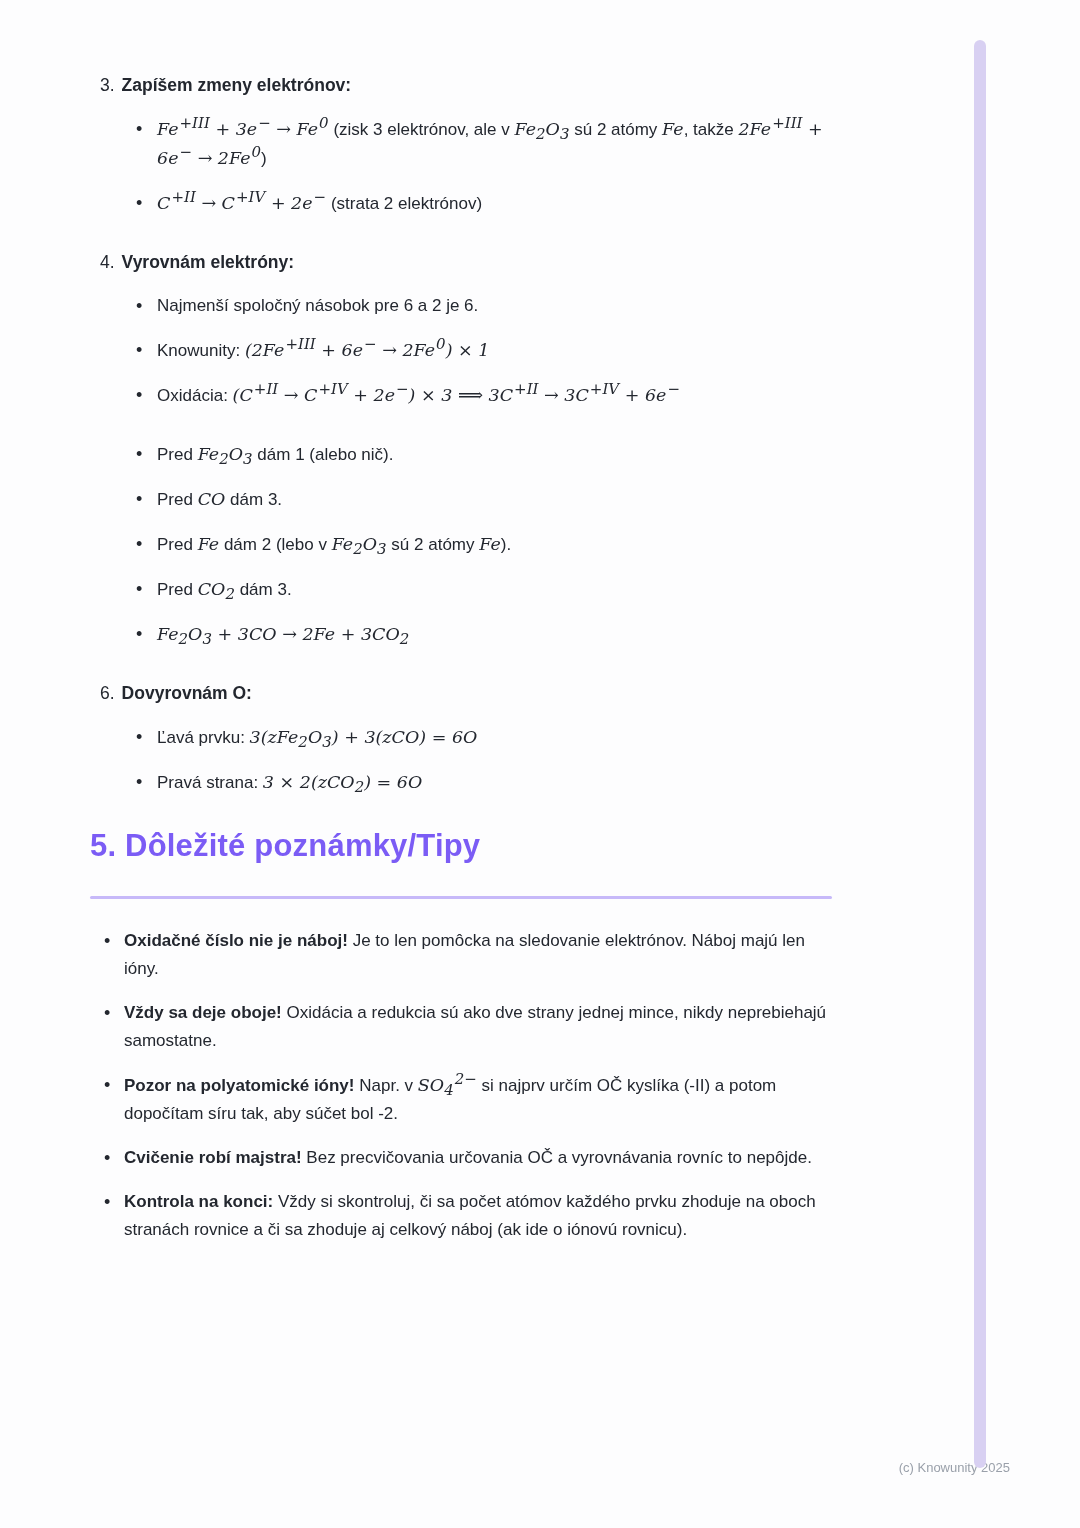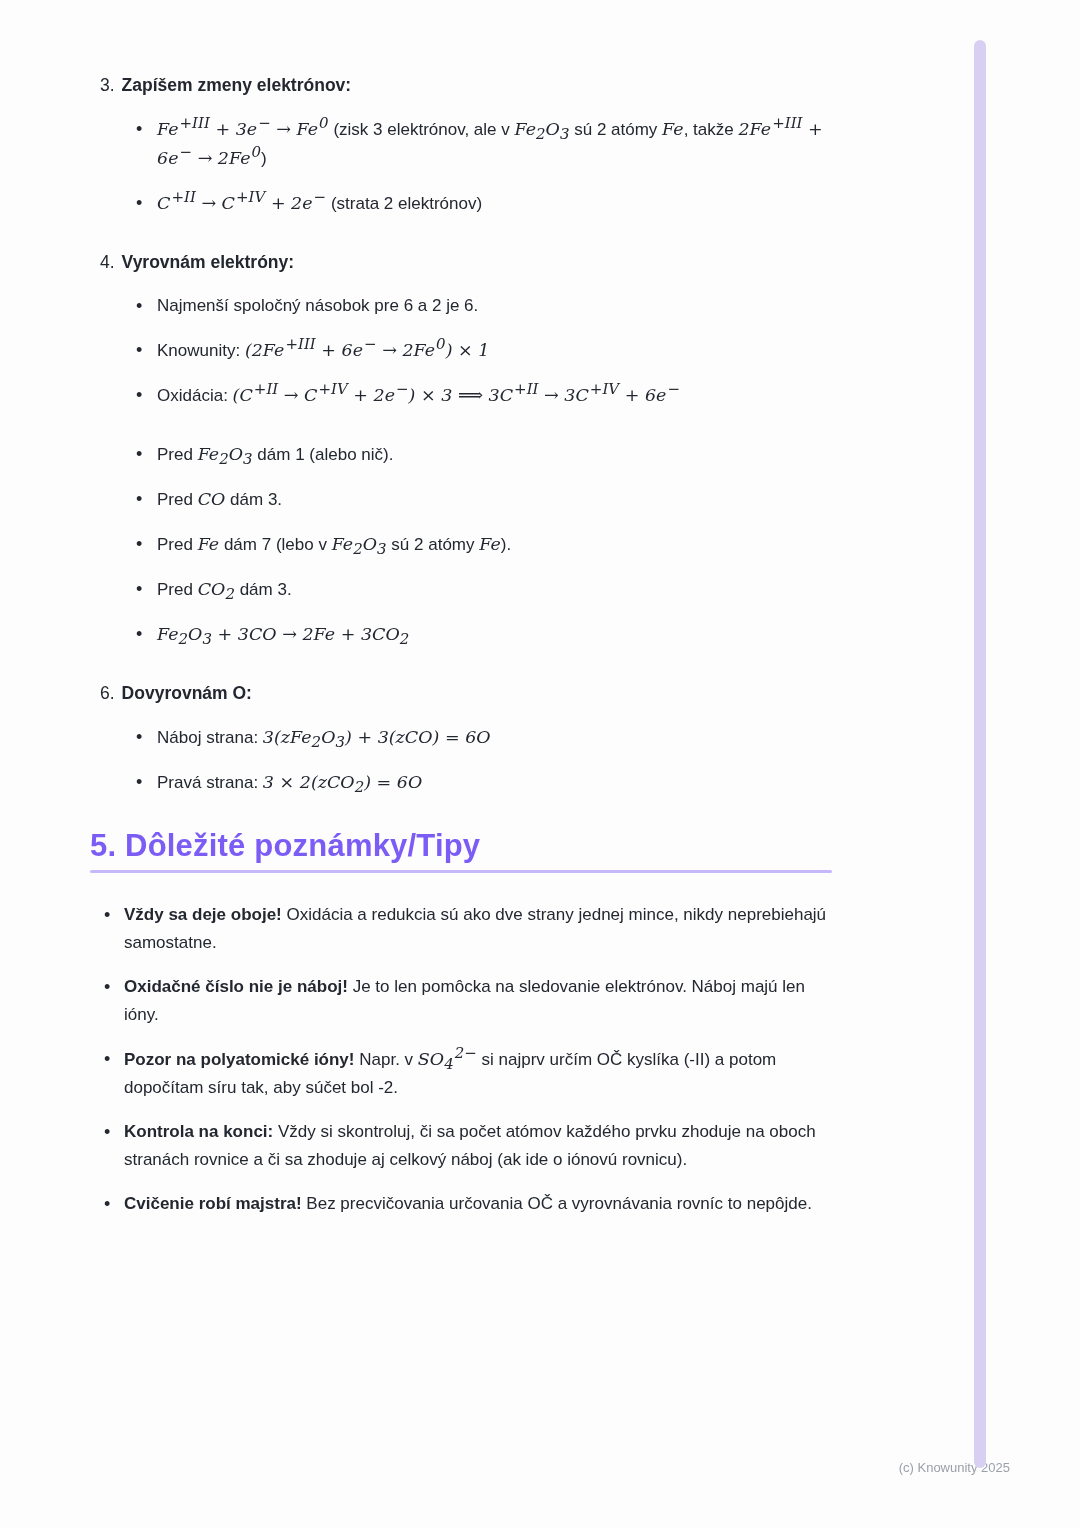--- a/index.html
+++ b/index.html
@@ -30,21 +30,21 @@
     position:relative; font-size:17px; line-height:28px; margin-bottom:16px;
   }
   ul.bullets li::before{
     content:"•"; position:absolute; left:-21px; top:0; font-size:18px; color:var(--text-color);
   }
   ul.tips{ margin:28px 0 0 0; padding:0 0 0 34px; }
   ul.tips li::before{ left:-20px; }
 
   .main-heading{
     font-size:31px; font-weight:700; color:var(--heading-color);
-    margin:2px 0 4px 0; line-height:1.25; letter-spacing:0.2px;
+    margin:2px 0 30px 0; line-height:1.25; letter-spacing:0.2px;
   }
   .heading-rule{
     height:3px; background:var(--rule-color); border-radius:2px; margin-bottom:4px;
   }
 
   .lead{ font-weight:700; }
   .math{
     font-family:"DejaVu Serif","DejaVu Sans","Liberation Serif",serif;
     font-style:italic; font-size:17.5px;
   }
@@ -81,39 +81,39 @@
         <ul class="bullets">
           <li class="bullet"><span class="txt">Najmenší spoločný násobok pre 6 a 2 je 6.</span></li>
           <li class="bullet"><span class="txt">Knowunity: </span><span class="math">(2Fe</span><sup class="math">+III</sup><span class="math"> + 6e</span><sup class="math">−</sup><span class="math"> → 2Fe</span><sup class="math">0</sup><span class="math">) × 1</span></li>
           <li class="bullet"><span class="txt">Oxidácia: </span><span class="math">(C</span><sup class="math">+II</sup><span class="math"> → C</span><sup class="math">+IV</sup><span class="math"> + 2e</span><sup class="math">−</sup><span class="math">) × 3 ⟹ 3C</span><sup class="math">+II</sup><span class="math"> → 3C</span><sup class="math">+IV</sup><span class="math"> + 6e</span><sup class="math">−</sup></li>
         </ul>
       </section>
       <section class="numbered-section">
         <ul class="bullets">
           <li class="bullet"><span class="txt">Pred </span><span class="math">Fe</span><sub class="math">2</sub><span class="math">O</span><sub class="math">3</sub><span class="txt"> dám 1 (alebo nič).</span></li>
           <li class="bullet"><span class="txt">Pred </span><span class="math">CO</span><span class="txt"> dám 3.</span></li>
-          <li class="bullet"><span class="txt">Pred </span><span class="math">Fe</span><span class="txt"> dám 7 (lebo v </span><span class="math">Fe</span><sub class="math">2</sub><span class="math">O</span><sub class="math">3</sub><span class="txt"> sú 2 atómy </span><span class="math">Fe</span><span class="txt">).</span></li>
+          <li class="bullet"><span class="txt">Pred </span><span class="math">Fe</span><span class="txt"> dám 2 (lebo v </span><span class="math">Fe</span><sub class="math">2</sub><span class="math">O</span><sub class="math">3</sub><span class="txt"> sú 2 atómy </span><span class="math">Fe</span><span class="txt">).</span></li>
           <li class="bullet"><span class="txt">Pred </span><span class="math">CO</span><sub class="math">2</sub><span class="txt"> dám 3.</span></li>
           <li class="bullet"><span class="math">Fe</span><sub class="math">2</sub><span class="math">O</span><sub class="math">3</sub><span class="math"> + 3CO → 2Fe + 3CO</span><sub class="math">2</sub></li>
         </ul>
       </section>
       <section class="numbered-section">
         <div class="section-header"><span class="step-number">6.</span><strong class="step-title">Dovyrovnám O:</strong></div>
         <ul class="bullets">
-          <li class="bullet"><span class="txt">Náboj strana: </span><span class="math">3(zFe</span><sub class="math">2</sub><span class="math">O</span><sub class="math">3</sub><span class="math">) + 3(zCO) = 6O</span></li>
+          <li class="bullet"><span class="txt">Ľavá prvku: </span><span class="math">3(zFe</span><sub class="math">2</sub><span class="math">O</span><sub class="math">3</sub><span class="math">) + 3(zCO) = 6O</span></li>
           <li class="bullet"><span class="txt">Pravá strana: </span><span class="math">3 × 2(zCO</span><sub class="math">2</sub><span class="math">) = 6O</span></li>
         </ul>
       </section>
       <h1 class="main-heading">5. Dôležité poznámky/Tipy</h1>
       <div class="heading-rule"></div>
       <ul class="bullets tips">
+        <li class="bullet"><strong class="lead">Oxidačné číslo nie je náboj!</strong><span class="txt"> Je to len pomôcka na sledovanie elektrónov. Náboj majú len ióny.</span></li>
         <li class="bullet"><strong class="lead">Vždy sa deje oboje!</strong><span class="txt"> Oxidácia a redukcia sú ako dve strany jednej mince, nikdy neprebiehajú samostatne.</span></li>
-        <li class="bullet"><strong class="lead">Oxidačné číslo nie je náboj!</strong><span class="txt"> Je to len pomôcka na sledovanie elektrónov. Náboj majú len ióny.</span></li>
         <li class="bullet"><strong class="lead">Pozor na polyatomické ióny!</strong><span class="txt"> Napr. v </span><span class="math">SO</span><sub class="math">4</sub><sup class="math">2−</sup><span class="txt"> si najprv určím OČ kyslíka (-II) a potom dopočítam síru tak, aby súčet bol -2.</span></li>
+        <li class="bullet"><strong class="lead">Cvičenie robí majstra!</strong><span class="txt"> Bez precvičovania určovania OČ a vyrovnávania rovníc to nepôjde.</span></li>
         <li class="bullet"><strong class="lead">Kontrola na konci:</strong><span class="txt"> Vždy si skontroluj, či sa počet atómov každého prvku zhoduje na oboch stranách rovnice a či sa zhoduje aj celkový náboj (ak ide o iónovú rovnicu).</span></li>
-        <li class="bullet"><strong class="lead">Cvičenie robí majstra!</strong><span class="txt"> Bez precvičovania určovania OČ a vyrovnávania rovníc to nepôjde.</span></li>
       </ul>
     </main>
   <div class="footer">(c) Knowunity 2025</div>
   <div class="scrollbar-track">
     <div class="scrollbar-thumb"></div>
   </div>
 </div>
 
 </body></html>

